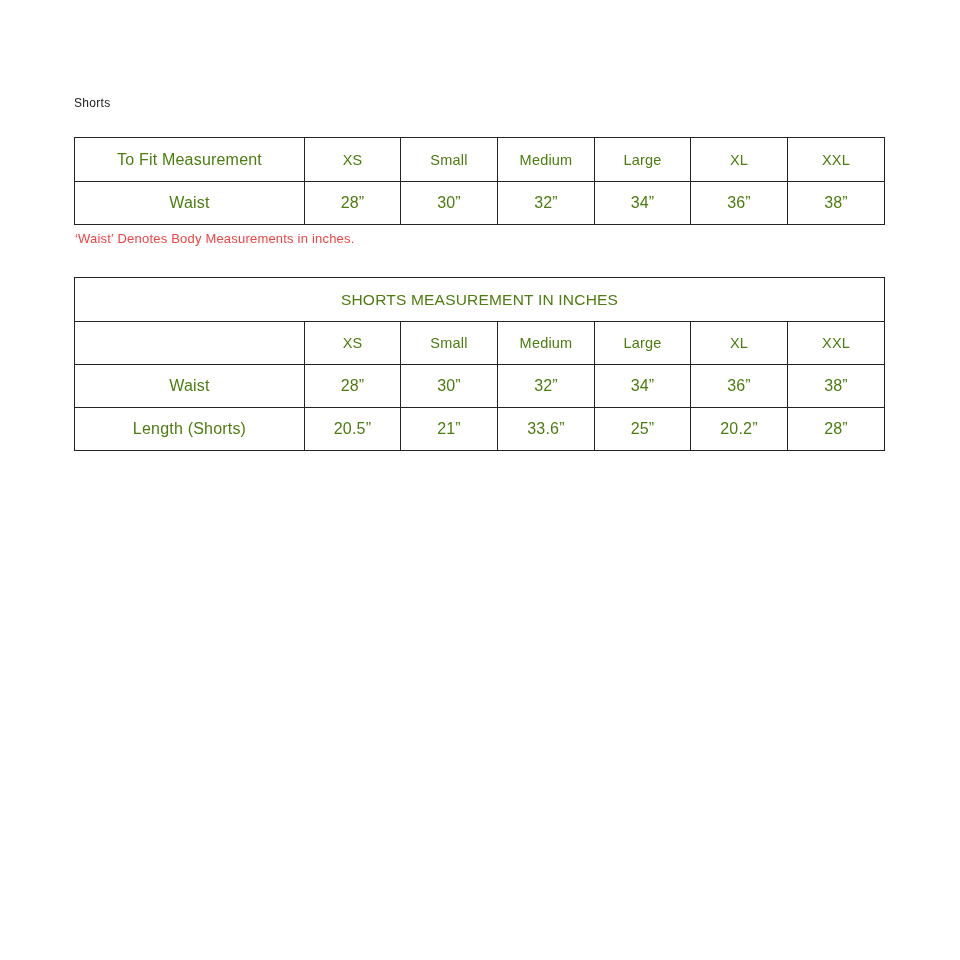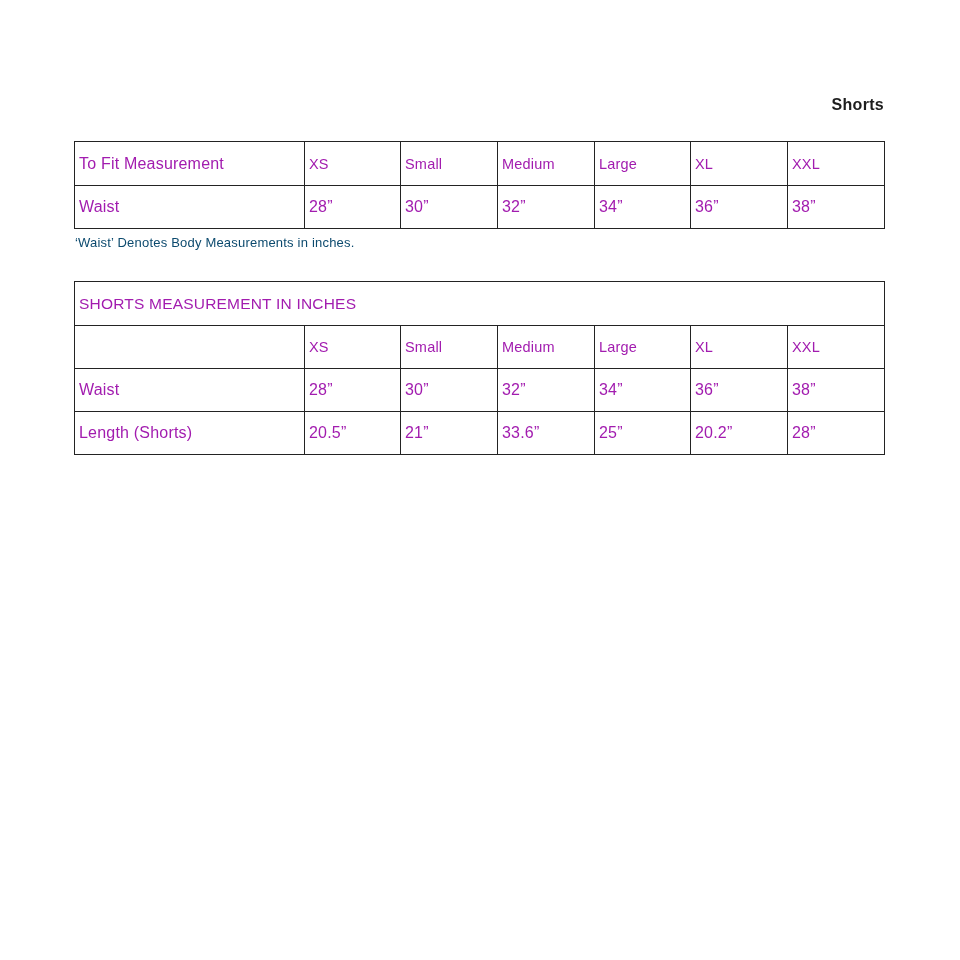--- a/index.html
+++ b/index.html
@@ -13,40 +13,40 @@
     -webkit-font-smoothing: antialiased;
   }
   .page {
     box-sizing: border-box;
     width: 960px;
     padding: 96px 74px 0 74px;
   }
   .page-title {
     margin: 0 0 27px 0;
     width: 810px;
-    text-align: right;
-    font-size: 16px;
-    font-weight: 700;
+    text-align: left;
+    font-size: 12px;
+    font-weight: 400;
     letter-spacing: 0.3px;
     color: #1d1d1d;
   }
   table.chart {
     border-collapse: collapse;
     table-layout: fixed;
     width: 810px;
     background: #ffffff;
   }
   table.chart th,
   table.chart td {
     border: 1px solid #232323;
-    text-align: left;
+    text-align: center;
     vertical-align: middle;
     padding: 0 4px;
     font-weight: 400;
-    color: #a21caf;
+    color: #4d7c0f;
     letter-spacing: 0.2px;
   }
   
   table.chart tr { height: 43px; }
   table.chart tr.tall { height: 44px; }
 
   
   .label-cell {
     font-size: 16px;
   }
@@ -59,21 +59,21 @@
     font-size: 16px;
   }
   .table-title-cell {
     font-size: 15.5px;
     letter-spacing: 0.4px;
   }
   .footnote {
     margin: 6px 0 0 1px;
     font-size: 13px;
     letter-spacing: 0.2px;
-    color: #0c4a6e;
+    color: #ef4444;
   }
   .second-table {
     margin-top: 31px;
     padding-left: 16px;
   }
 </style>
 </head>
 <body>
 
 <div class="page">

